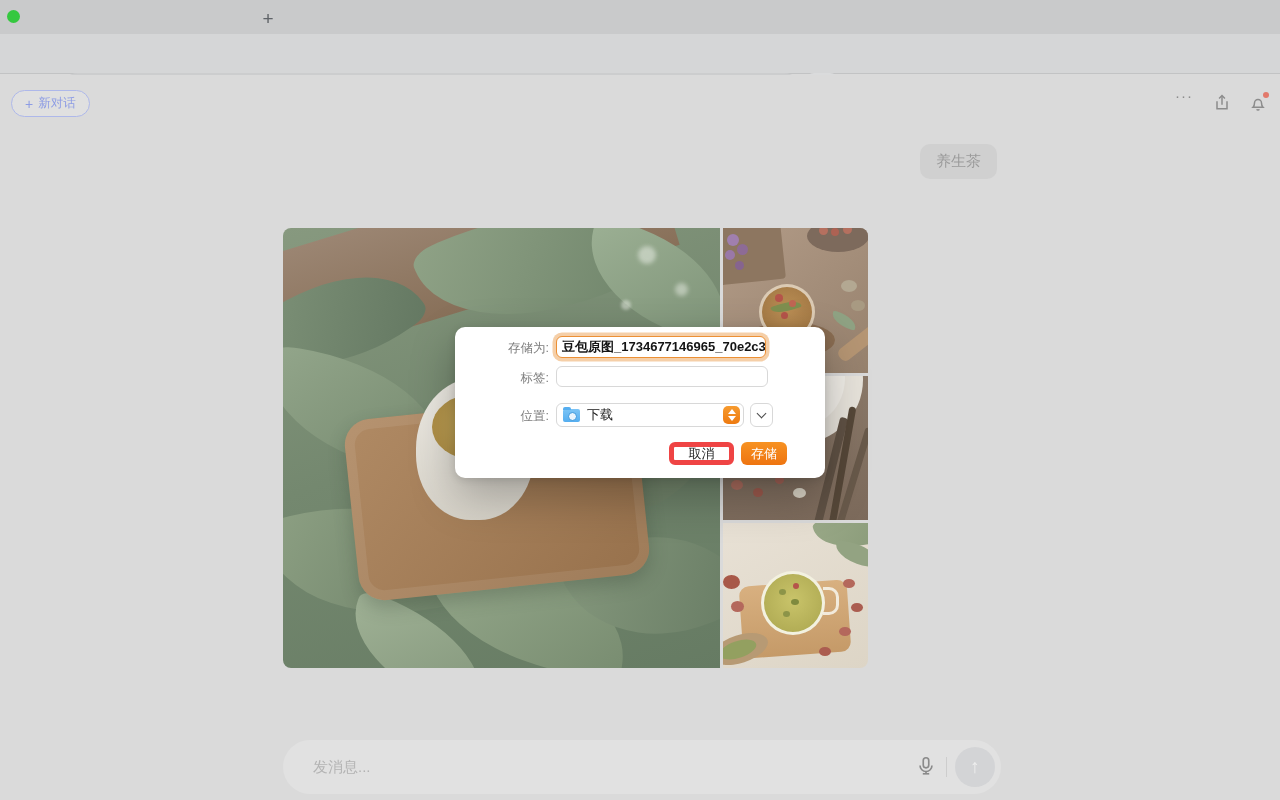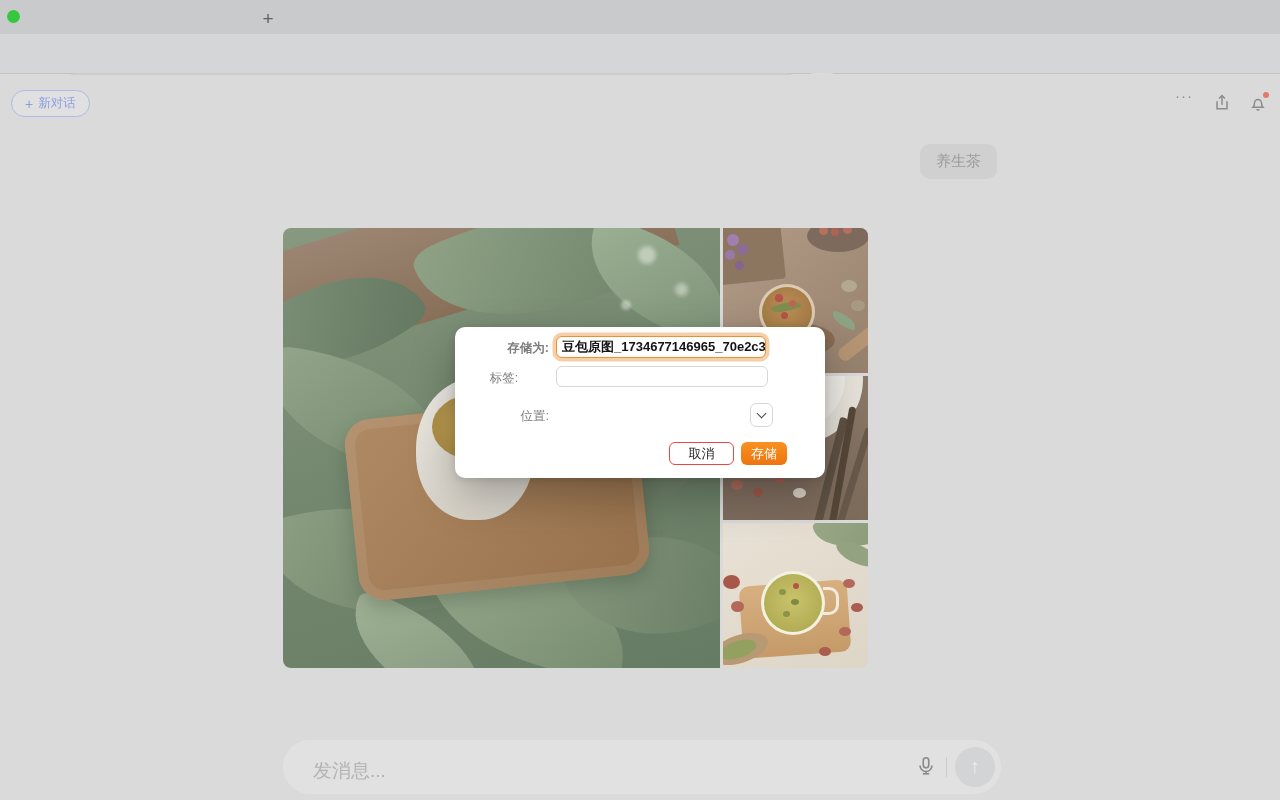--- a/index.html
+++ b/index.html
@@ -51,42 +51,42 @@
   .ph { overflow:hidden; }
   .main-img { left:0; top:0; width:437px; height:440px; border-radius:8px 0 0 8px; background:linear-gradient(160deg,#87997f,#74886f 45%,#667b63); }
   .t1 { left:440px; top:0; width:145px; height:145px; border-radius:0 8px 0 0; background:linear-gradient(140deg,#b29b87,#96816d); }
   .t2 { left:440px; top:148px; width:145px; height:144px; background:linear-gradient(170deg,#8d7b6b,#7c6a5b); }
   .t3 { left:440px; top:295px; width:145px; height:145px; border-radius:0 0 8px 0; background:linear-gradient(150deg,#e8e1d5,#ddd5c6); }
   .leaf { position:absolute; border-radius:12% 85% 12% 85%; }
   .dot { position:absolute; border-radius:50%; }
 
   
   .composer { left:283px; top:665px; width:718px; height:54px; background:#e1e1e1; border-radius:27px; }
-  .composer .ph-text { position:absolute; left:30px; top:18px; font-size:19px; color:#b3b3b3; }
+  .composer .ph-text { position:absolute; left:30px; top:18px; font-size:15px; color:#b3b3b3; }
   .mic { left:632px; top:15px; width:24px; height:24px; }
   .comp-div { left:663px; top:17px; width:1px; height:20px; background:#cdcdcd; }
   .send { left:672px; top:7px; width:40px; height:40px; border-radius:50%; background:#d3d4d6; display:flex; align-items:center; justify-content:center; color:#eeeeee; font-size:19px; font-weight:bold; }
 
   
   .dialog { left:455px; top:327px; width:370px; height:151px; background:#ffffff; border-radius:10px; box-shadow:0 18px 45px rgba(0,0,0,.28), 0 2px 8px rgba(0,0,0,.12); z-index:100; }
   .dlabel { position:absolute; font-size:12.5px; color:#7d7d7d; text-align:right; width:90px; }
   .fname { left:101px; top:9px; width:210px; height:22px; background:#fff; border:1.5px solid #ec9035; border-radius:6px; box-shadow:0 0 0 3.5px #f5cfa8; font-size:13px; font-weight:700; color:#141414; padding:0 5px; line-height:19px; white-space:nowrap; overflow:hidden; }
   .tags { left:101px; top:39px; width:212px; height:21px; background:#fff; border:1px solid #d8d8d8; border-radius:6px; }
   .where { left:101px; top:76px; width:188px; height:24px; background:#fff; border:1px solid #d8d8d8; border-radius:6px; display:flex; align-items:center; padding:0 3px 0 6px; gap:7px; }
   .folder { width:17px; height:13px; position:relative; background:linear-gradient(#7cc4f5,#55aef0); border-radius:2px; }
   .folder::before { content:""; position:absolute; left:0; top:-2px; width:8px; height:3px; background:#55aef0; border-radius:2px 2px 0 0; }
   .folder::after { content:""; position:absolute; left:5px; top:3px; width:7px; height:7px; border-radius:50%; background:#e9f4fd; border:1px solid #3a97dd; }
   .where-text { font-size:13px; color:#141414; flex:1; }
   .stepper { width:17px; height:18px; border-radius:5px; background:linear-gradient(#f79b2e,#ee7a10); position:relative; }
   .stepper::before { content:""; position:absolute; left:4.5px; top:3px; border-left:4px solid transparent; border-right:4px solid transparent; border-bottom:5px solid #fff; }
   .stepper::after { content:""; position:absolute; left:4.5px; bottom:3px; border-left:4px solid transparent; border-right:4px solid transparent; border-top:5px solid #fff; }
   .expand { left:295px; top:76px; width:23px; height:24px; border:1px solid #d8d8d8; border-radius:6px; background:#fff; display:flex; align-items:center; justify-content:center; }
   .chev { width:7px; height:7px; border-right:1.7px solid #4a4a4a; border-bottom:1.7px solid #4a4a4a; transform:rotate(45deg); margin-top:-4px; }
   .btn { position:absolute; top:115px; height:23px; border-radius:6px; font-size:13px; display:flex; align-items:center; justify-content:center; }
-  .cancel { left:214px; width:65px; background:#fff; border:1px solid #ef4444; color:#262626; }
+  .cancel { left:214px; width:65px; background:#fff; border:5px solid #ef4444; color:#262626; }
   .save { left:286px; width:46px; background:linear-gradient(#f79222,#ee7410); color:#fff; }
   svg { display:block; }
 </style>
 </head>
 <body>
 
 <div class="screen">
 
   <div class="abs tabstrip">
     <div class="abs traffic-green"></div>
@@ -286,27 +286,32 @@
             <line x1="12" y1="18" x2="12" y2="20.5"></line>
             <line x1="8.5" y1="20.5" x2="15.5" y2="20.5"></line>
           </svg>
       </div>
       <div class="abs comp-div"></div>
       <div class="abs send">↑</div>
     </div>
   </div>
 
   <div class="abs dialog">
-    <div class="dlabel" style="left:4px;top:13px;font-weight:bold;">存储为:</div>
+    <div class="dlabel" style="left:4px;top:13px;">存储为:</div>
     <div class="abs fname">豆包原图_1734677146965_70e2c32</div>
 
-    <div class="dlabel" style="left:4px;top:43px;text-align:center;">标签:</div>
+    <div class="dlabel" style="left:4px;top:43px;">标签:</div>
     <div class="abs tags"></div>
 
     <div class="dlabel" style="left:4px;top:81px;">位置:</div>
+    <div class="abs where">
+      <div class="folder"></div>
+      <div class="where-text">下载</div>
+      <div class="stepper"></div>
+    </div>
     <div class="abs expand">
       <div class="chev"></div>
     </div>
 
     <div class="btn cancel">取消</div>
     <div class="btn save">存储</div>
   </div>
 
 </div>
 

